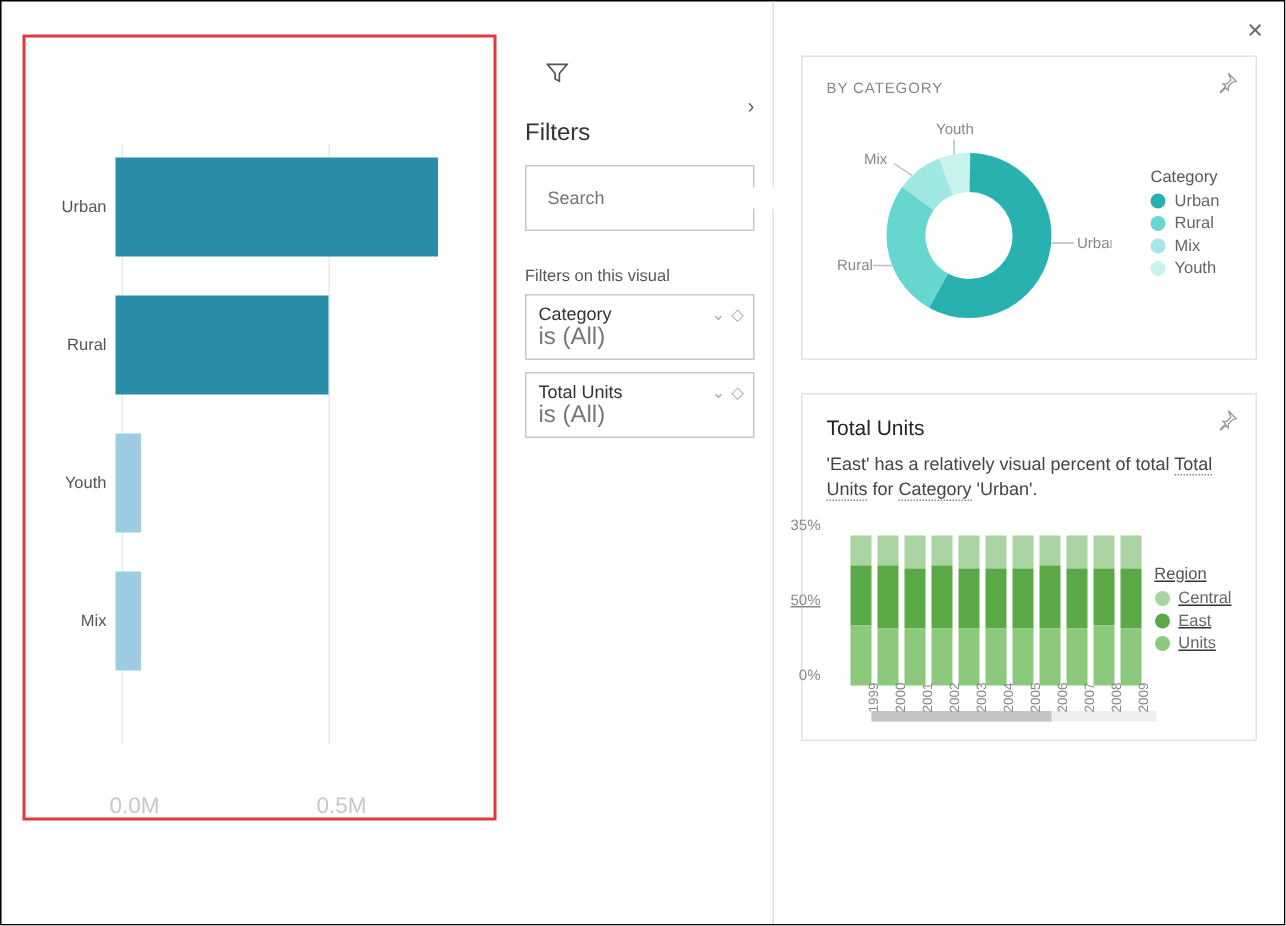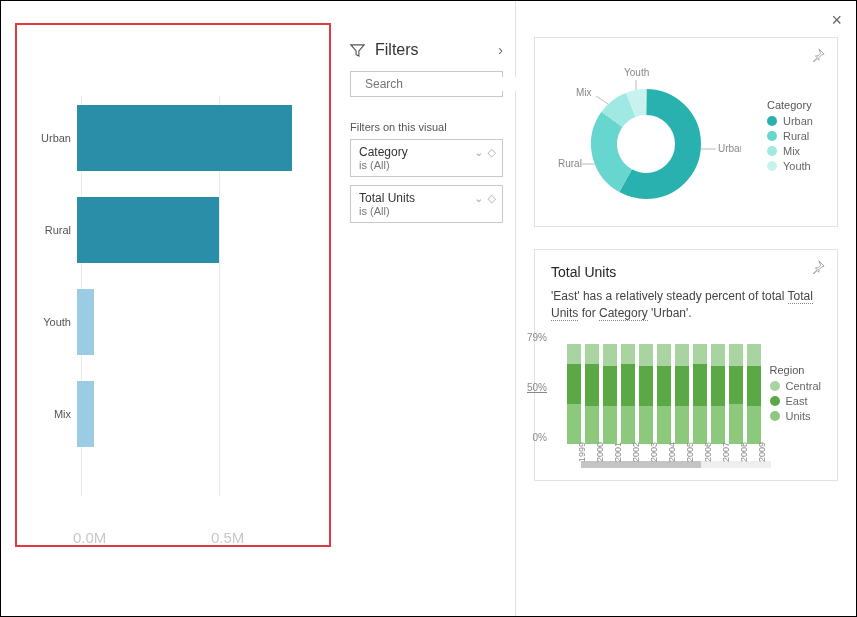--- a/index.html
+++ b/index.html
@@ -10,49 +10,49 @@
   .highlight-box { position: absolute; top: 22px; left: 14px; width: 316px; height: 524px; border: 2px solid #e2383f; pointer-events: none; }
   .bar-chart { position: absolute; top: 100px; left: 30px; width: 290px; height: 418px; }
   .bar-row { display: flex; align-items: center; height: 74px; margin-bottom: 18px; }
   .bar-label { width: 46px; text-align: right; font-size: 11px; color: #555; padding-right: 6px; }
   .bar-track { position: relative; flex: 1; height: 100%; }
   .bar-fill { height: 66px; position: absolute; top: 4px; left: 0; }
   .grid-line { position: absolute; top: 95px; width: 1px; height: 400px; background: #e7eaea; }
   .axis-tick { position: absolute; bottom: 70px; font-size: 15px; color: #c8c8c8; }
   .mid { width: 178px; border-right: 1px solid #e0e0e0; padding: 40px 12px 0 12px; }
   .filters-header { display: flex; align-items: center; justify-content: space-between; font-size: 16px; color: #333; margin-bottom: 12px; }
-  .filters-header .ft { display: flex; align-items: center; gap: 10px; }
+  .filters-header .ft { display: flex; align-items: center; gap: 24px; flex-direction: column; }
   .chev { font-size: 14px; color: #666; }
-  .search-box { border: 1px solid #c8c8c8; height: 26px; display: flex; align-items: center; padding: 0 8px; gap: 6px; color: #888; margin-bottom: 24px; }
+  .search-box { border: 1px solid #c8c8c8; height: 44px; display: flex; align-items: center; padding: 0 8px; gap: 6px; color: #888; margin-bottom: 24px; }
   .search-input { border: none; outline: none; flex: 1; font-size: 12px; color: #333; }
   .section-lbl { font-size: 11px; color: #555; margin-bottom: 6px; }
   .filter-card { border: 1px solid #c8c8c8; padding: 5px 8px; margin-bottom: 8px; position: relative; }
   .filter-card .fc-name { font-size: 12px; color: #333; }
-  .filter-card .fc-val { font-size: 11px; color: #777; }
+  .filter-card .fc-val { font-size: 16px; color: #777; }
   .fc-icons { position: absolute; right: 6px; top: 6px; display: flex; gap: 4px; color: #aaa; font-size: 11px; }
   .right { flex: 1; padding: 36px 18px 0 18px; overflow: hidden; }
   .card { border: 1px solid #e2e2e2; padding: 14px 16px; margin-bottom: 22px; position: relative; }
   .card-title { font-size: 14px; color: #252525; }
   .card-sub { font-size: 10px; letter-spacing: 0.6px; color: #888; margin-top: 2px; }
   .card-desc { font-size: 12px; color: #444; margin-top: 8px; line-height: 1.4; }
   .card-desc .dotted { border-bottom: 1px dotted #888; }
   .pin { position: absolute; top: 10px; right: 12px; color: #888; font-size: 14px; }
   .donut-wrap { display: flex; margin-top: 10px; align-items: center; }
   .donut-svg {}
   .legend { font-size: 11px; margin-left: 26px; }
   .legend .lg-title { color: #555; margin-bottom: 4px; }
   .legend-item { display: flex; align-items: center; gap: 6px; margin-bottom: 3px; color: #666; }
   .sw { width: 10px; height: 10px; border-radius: 50%; display: inline-block; }
   .stacked-wrap { margin-top: 14px; display: flex; }
   .stacked-chart { position: relative; width: 212px; height: 130px; }
   .y-axis-lbl { position: absolute; left: -4px; font-size: 10px; color: #888; transform: translateX(-100%); }
   .col { position: absolute; bottom: 22px; width: 14px; height: 100px; }
   .seg { width: 100%; }
   .x-tick { position: absolute; bottom: 0; font-size: 9px; color: #888; transform: rotate(-90deg) translateX(-6px); transform-origin: left top; white-space: nowrap; }
-  .legend2 { font-size: 11px; margin-left: 22px; margin-top: 28px; }
+  .legend2 { font-size: 11px; margin-left: 22px; margin-top: 28px; text-decoration: underline; }
   .scrollbar { position:absolute; bottom:-2px; left:30px; width:190px; height:7px; background:#eee;}
   .scrollbar .thumb { position:absolute; left:0; width:120px; height:7px; background:#c4c4c4;}
   .seg-c { background:#a9d3a0; }
   .seg-e { background:#5ba847; }
   .seg-w { background:#8cc97d; }
   .sw-urban{background:#28b1af;} .sw-rural{background:#67d6cf;} .sw-mix{background:#a0e8e2;} .sw-youth{background:#c8f2ee;}
   .sw-c{background:#a9d3a0;} .sw-e{background:#5ba847;} .sw-w{background:#8cc97d;}
   .donut-lbl { font-size:10px; fill:#888; }
   .donut-line { stroke:#bbb; stroke-width:1; fill:none; }
 </style>
@@ -133,20 +133,21 @@
   </div>
 
   <div class="right">
 
     <div class="card">
       <span class="pin">
         <svg width="14" height="14" viewBox="0 0 16 16">
             <path d="M9 1l6 6-3 1-3 3 0 3-2-2-4 4 0-1 4-4-2-2 3 0 3-3z" fill="none" stroke="#999" stroke-width="1"></path>
           </svg>
       </span>
+      <div class="card-sub">BY CATEGORY</div>
       <div class="donut-wrap">
         <svg class="donut-svg" width="190" height="150" viewBox="0 0 190 150">
           <g transform="translate(95,82)">
 
             <circle r="42" fill="none" stroke="#28b1af" stroke-width="26" stroke-dasharray="153 264" transform="rotate(-90)"></circle>
             <circle r="42" fill="none" stroke="#67d6cf" stroke-width="26" stroke-dasharray="71 264" transform="rotate(119)"></circle>
             <circle r="42" fill="none" stroke="#a0e8e2" stroke-width="26" stroke-dasharray="24 264" transform="rotate(216)"></circle>
             <circle r="42" fill="none" stroke="#c8f2ee" stroke-width="26" stroke-dasharray="16 264" transform="rotate(249)"></circle>
 
             <path class="donut-line" d="M55 5 L70 5"></path>
@@ -182,25 +183,25 @@
     </div>
 
     <div class="card">
       <span class="pin">
         <svg width="14" height="14" viewBox="0 0 16 16">
             <path d="M9 1l6 6-3 1-3 3 0 3-2-2-4 4 0-1 4-4-2-2 3 0 3-3z" fill="none" stroke="#999" stroke-width="1"></path>
           </svg>
       </span>
       <div class="card-title">Total Units</div>
       <div class="card-desc">
-        <span>'East' has a relatively steady percent of total </span><span class="dotted">Total Units</span><span> for </span><span class="dotted">Category</span><span> 'Urban'.</span>
+        <span>'East' has a relatively visual percent of total </span><span class="dotted">Total Units</span><span> for </span><span class="dotted">Category</span><span> 'Urban'.</span>
       </div>
       <div class="stacked-wrap">
         <div class="stacked-chart">
-          <span class="y-axis-lbl" style="top:-4px;">79%</span>
+          <span class="y-axis-lbl" style="top:-4px;">35%</span>
           <span class="y-axis-lbl" style="top:46px;text-decoration:underline;">50%</span>
           <span class="y-axis-lbl" style="top:96px;">0%</span>
 
           <div id="stacked-cols"></div>
           <div class="scrollbar">
               <div class="thumb"></div>
             </div>
         <div class="col" style="left: 16px;">
               <div class="seg seg-c" style="height:20%"></div>
               <div class="seg seg-e" style="height:40%"></div>

